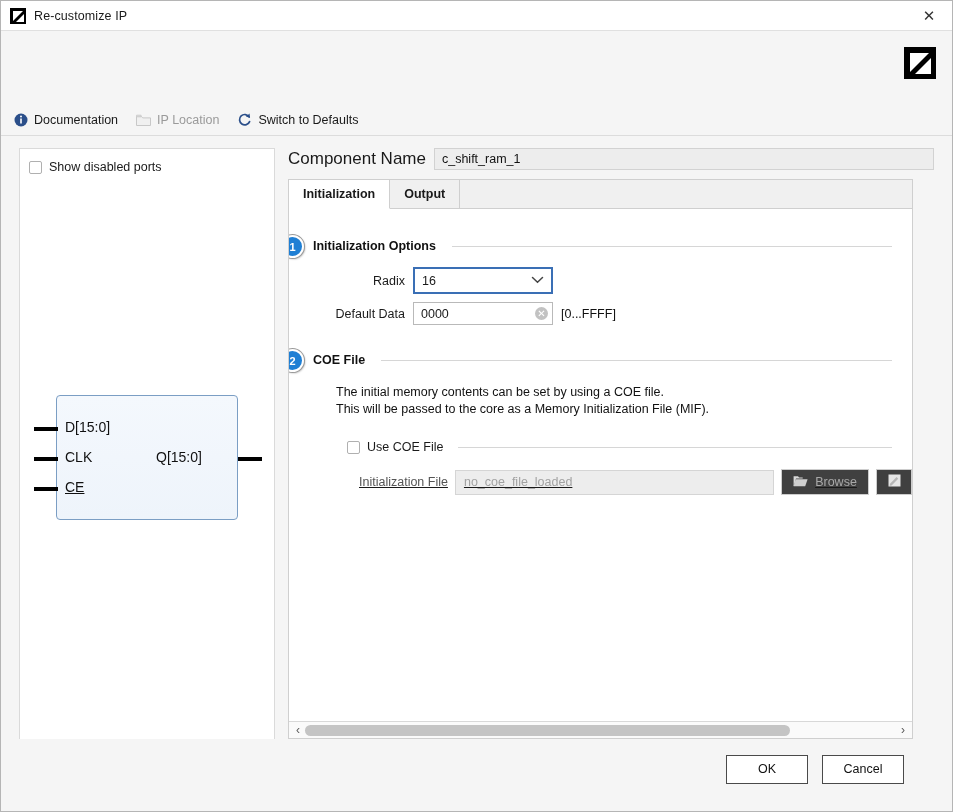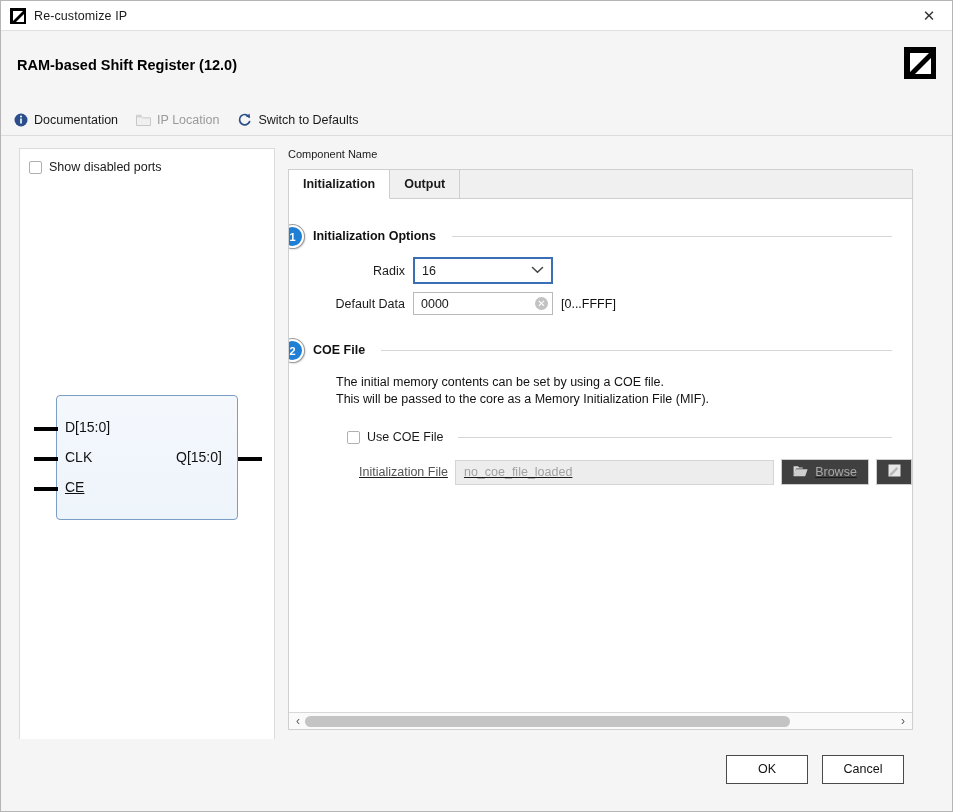--- a/index.html
+++ b/index.html
@@ -213,21 +213,21 @@
     min-width: 0;
     overflow: hidden;
   }
   .comp-name-row {
     display: flex;
     align-items: center;
     gap: 8px;
     margin-bottom: 9px;
     padding-right: 8px;
   }
-  .comp-name-label { font-size: 11px; white-space: nowrap; }
+  .comp-name-label { font-size: 17px; white-space: nowrap; }
   .comp-name-input {
     flex: 1 1 auto;
     height: 22px;
     background: #ededed;
     border: 1px solid #d2d2d2;
     box-sizing: border-box;
     display: flex;
     align-items: center;
     padding-left: 7px;
     font-size: 12.5px;
@@ -484,21 +484,20 @@
 <div class="dialog">
 
   <div class="titlebar">
     <div class="title-icon"></div>
     <div class="title-text">Re-customize IP</div>
     <div class="titlebar-spacer"></div>
     <div class="close-btn">✕</div>
   </div>
 
   <div class="header">
-    <div class="header-title">RAM-based Shift Register (12.0)</div>
     <div class="brand-logo">
       <div class="brand-logo-inner"></div>
     </div>
 
     <div class="toolbar">
       <div class="tool-item">
         <span class="tool-icon">
           <svg width="14" height="14" viewBox="0 0 14 14">
               <circle cx="7" cy="7" r="6.5" fill="#2b4f8a"></circle>
               <rect x="6.2" y="5.5" width="1.6" height="5" fill="#fff"></rect>
@@ -542,28 +541,29 @@
         <div class="ip-block"></div>
 
         <div class="pin" style="left:14px; top:278px; width:24px;"></div>
         <div class="pin" style="left:14px; top:308px; width:24px;"></div>
         <div class="pin" style="left:14px; top:338px; width:24px;"></div>
         <div class="pin" style="left:218px; top:308px; width:24px;"></div>
 
         <div class="port-label" style="left:45px; top:270px;">D[15:0]</div>
         <div class="port-label" style="left:45px; top:300px;">CLK</div>
         <div class="port-label" style="left:45px; top:330px;text-decoration:underline;">CE</div>
-        <div class="port-label" style="left:156px; top:300px;text-align:center;">Q[15:0]</div>
+        <div class="port-label" style="left:136px; top:300px;text-align:center;">Q[15:0]</div>
       </div>
     </div>
 
     <div class="right-panel">
 
       <div class="comp-name-row">
         <span class="comp-name-label">Component Name</span>
+        <div class="comp-name-input">c_shift_ram_1</div>
       </div>
 
       <div class="tabs-container">
 
         <div class="tabstrip">
           <div class="tab active">Initialization</div>
           <div class="tab">Output</div>
           <div class="tab-filler"></div>
         </div>
 

